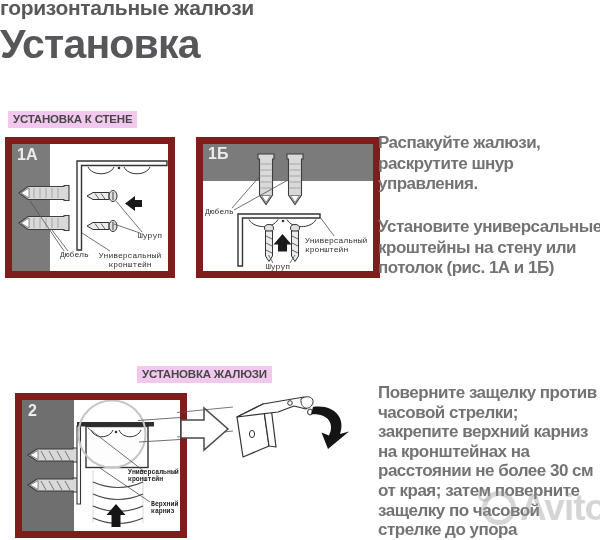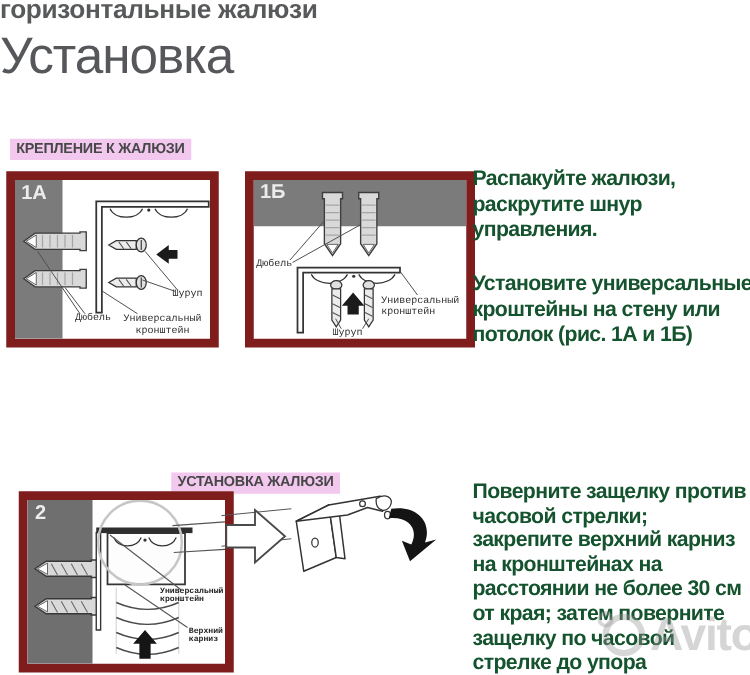--- a/index.html
+++ b/index.html
@@ -1,36 +1,36 @@
 <!DOCTYPE html>
 <html><head>
 <meta charset="utf-8">
 <style>
   html,body{margin:0;padding:0;background:#fff;}
   .page{position:relative;width:600px;height:540px;background:#ffffff;overflow:hidden;
         font-family:"Liberation Sans",sans-serif;padding-left:48px;}
   .kicker{position:absolute;left:0;top:-4px;font-size:21px;font-weight:700;color:#58595b;
           letter-spacing:-0.3px;white-space:nowrap;}
-  .title{position:absolute;left:0;top:24px;font-size:41px;font-weight:400;color:#55575a;
+  .title{position:absolute;left:0;top:24px;font-size:41px;font-weight:700;color:#55575a;
          letter-spacing:-0.8px;line-height:1;}
   .caption{position:absolute;background:#f2c8ef;color:#474747;font-size:11.5px;font-weight:700;
            letter-spacing:-0.2px;padding:2px 5px 3px 5px;white-space:nowrap;}
   .cap-wall{left:8px;top:111px;}
   .cap-ceiling{left:197px;top:111px;}
-  .cap-install{left:137px;top:366px;margin-top:12px;}
+  .cap-install{left:137px;top:366px;}
   .figbox{position:absolute;background:#fff;border:7px solid #7f1d1d;}
   .fig1a{left:5px;top:137px;width:156px;height:127px;}
   .fig1b{left:196px;top:137px;width:170px;height:127px;}
   .fig2{left:15px;top:393px;width:158px;height:131px;}
   .figsvg{position:absolute;left:0;top:0;width:100%;height:100%;display:block;}
   .figid{position:absolute;color:#ececec;font-size:16px;font-weight:700;line-height:1;}
   .ann{position:absolute;color:#2e2e2e;font-size:8px;line-height:1.15;white-space:pre;font-family:Liberation Mono, monospace;}
   .ann-c{text-align:center;}
   .ann-b{font-size:6.5px;font-weight:700;color:#222;}
-  .steps{position:absolute;left:378px;font-size:17px;font-weight:700;color:#14532d;
+  .steps{position:absolute;left:378px;font-size:17px;font-weight:700;color:#737373;
          letter-spacing:-0.5px;line-height:20.5px;white-space:pre;}
   .step1{top:133px;}
   .step2{top:217px;}
   .step3{top:383px;line-height:19.6px;}
   .detail{position:absolute;left:177px;top:387px;width:200px;height:150px;}
   .wm{position:absolute;left:482px;top:489px;display:flex;align-items:center;gap:4px;}
   .wm-ring{width:24px;height:24px;border:5px solid rgba(150,150,150,0.38);border-radius:50%;
            position:relative;flex:0 0 auto;}
   .wm-ring::after{content:"";position:absolute;left:-9px;top:-7px;width:7px;height:7px;
                   border:3px solid rgba(150,150,150,0.38);border-radius:50%;}
@@ -38,21 +38,21 @@
            line-height:1;}
 </style>
 </head>
 <body>
 
 <div class="page">
 
   <div class="kicker">горизонтальные жалюзи</div>
   <div class="title">Установка</div>
 
-  <div class="caption cap-wall">КРЕПЛЕНИЕ К ЖАЛЮЗИ</div>
+  <div class="caption cap-wall">УСТАНОВКА К СТЕНЕ</div>
   <div class="caption cap-install">УСТАНОВКА ЖАЛЮЗИ</div>
 
   <div class="figbox fig1a">
     <svg class="figsvg" viewBox="0 0 156 127">
       <rect x="0" y="0" width="38" height="127" fill="#7b7b7b"></rect>
       <g>
         <path d="M65,17 H155 V21.5 H69.5 V106 H65 Z" fill="#fcfcfc" stroke="#333" stroke-width="1.4"></path>
         <path d="M76,23 C80,32 98,32 102,23" fill="none" stroke="#333" stroke-width="1"></path>
         <path d="M112,23 C116,32 134,32 138,23" fill="none" stroke="#333" stroke-width="1"></path>
         <circle cx="107" cy="24" r="1.3" fill="#333"></circle>

